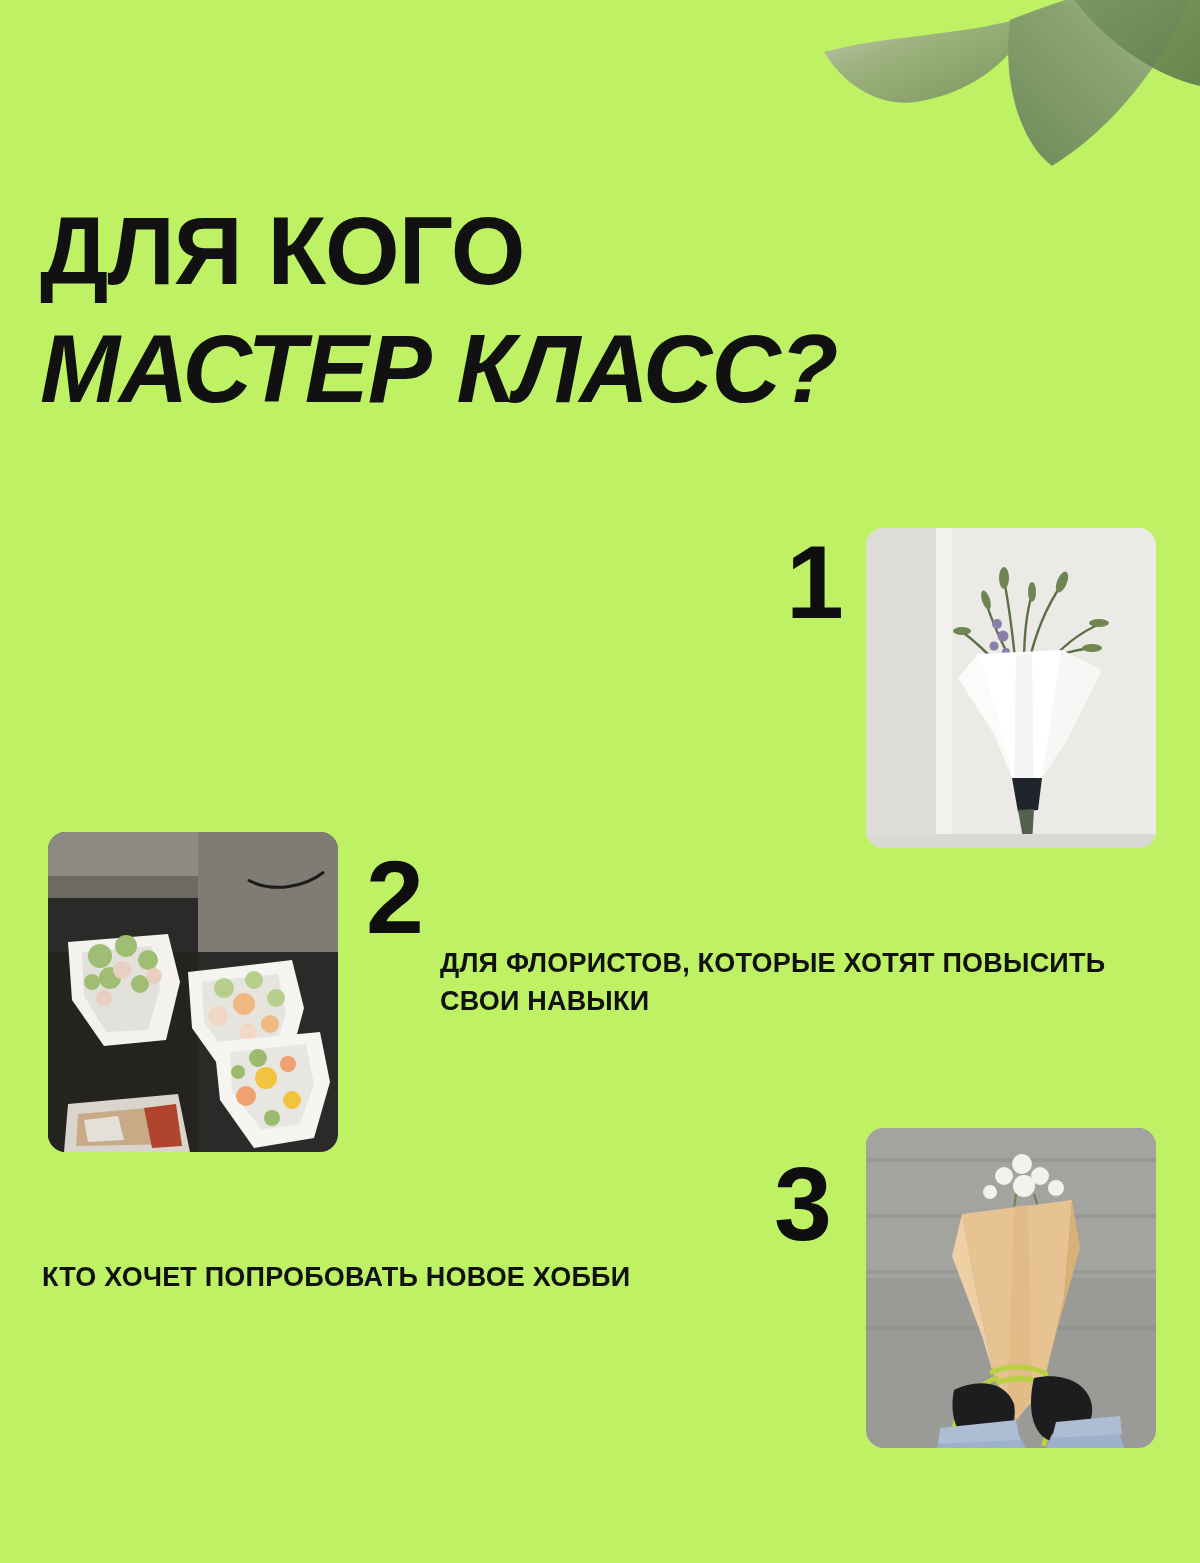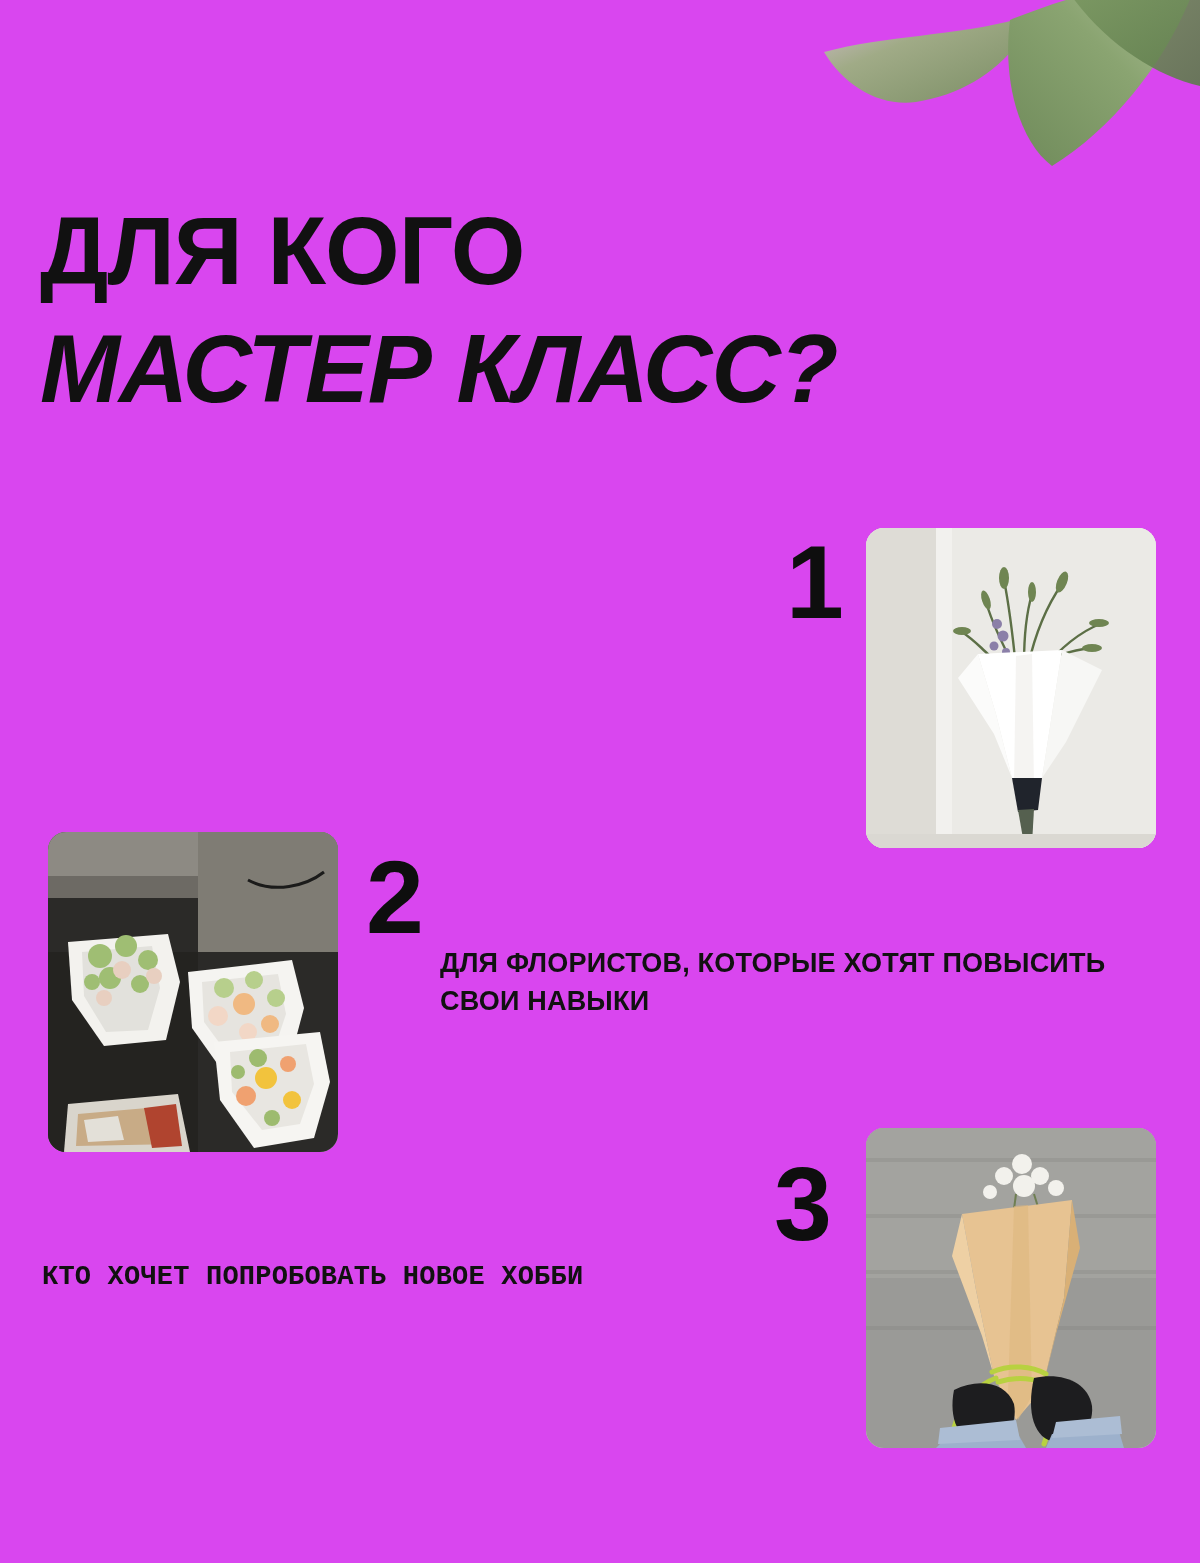--- a/index.html
+++ b/index.html
@@ -10,21 +10,21 @@
     height: 1563px;
     background: #ffffff;
     font-family: "Liberation Sans", sans-serif;
     overflow: hidden;
   }
 
   .page {
     position: relative;
     width: 1200px;
     height: 1563px;
-    background: #d946ef;
+    background: #bef264;
   }
 
   
   .leaf-decor {
     position: absolute;
     top: -10px;
     right: 0;
     width: 380px;
     height: 250px;
     pointer-events: none;
@@ -78,21 +78,21 @@
   .caption-1 { left: 42px; top: 640px; width: 640px; }
 
   
   .photo-2 { left: 48px; top: 832px; width: 290px; height: 320px; }
   .num-2 { left: 366px; top: 845px; }
   .caption-2 { left: 440px; top: 944px; width: 720px; text-align: left; }
 
   
   .num-3 { left: 774px; top: 1152px; }
   .photo-3 { left: 866px; top: 1128px; width: 290px; height: 320px; }
-  .caption-3 { left: 42px; top: 1258px; width: 640px; font-family: Liberation Mono, monospace; }
+  .caption-3 { left: 42px; top: 1258px; width: 640px; }
 
   
   .photo svg { display: block; width: 100%; height: 100%; }
 </style>
 </head>
 <body>
 
 <div class="page">
 
   <div class="leaf-decor">

